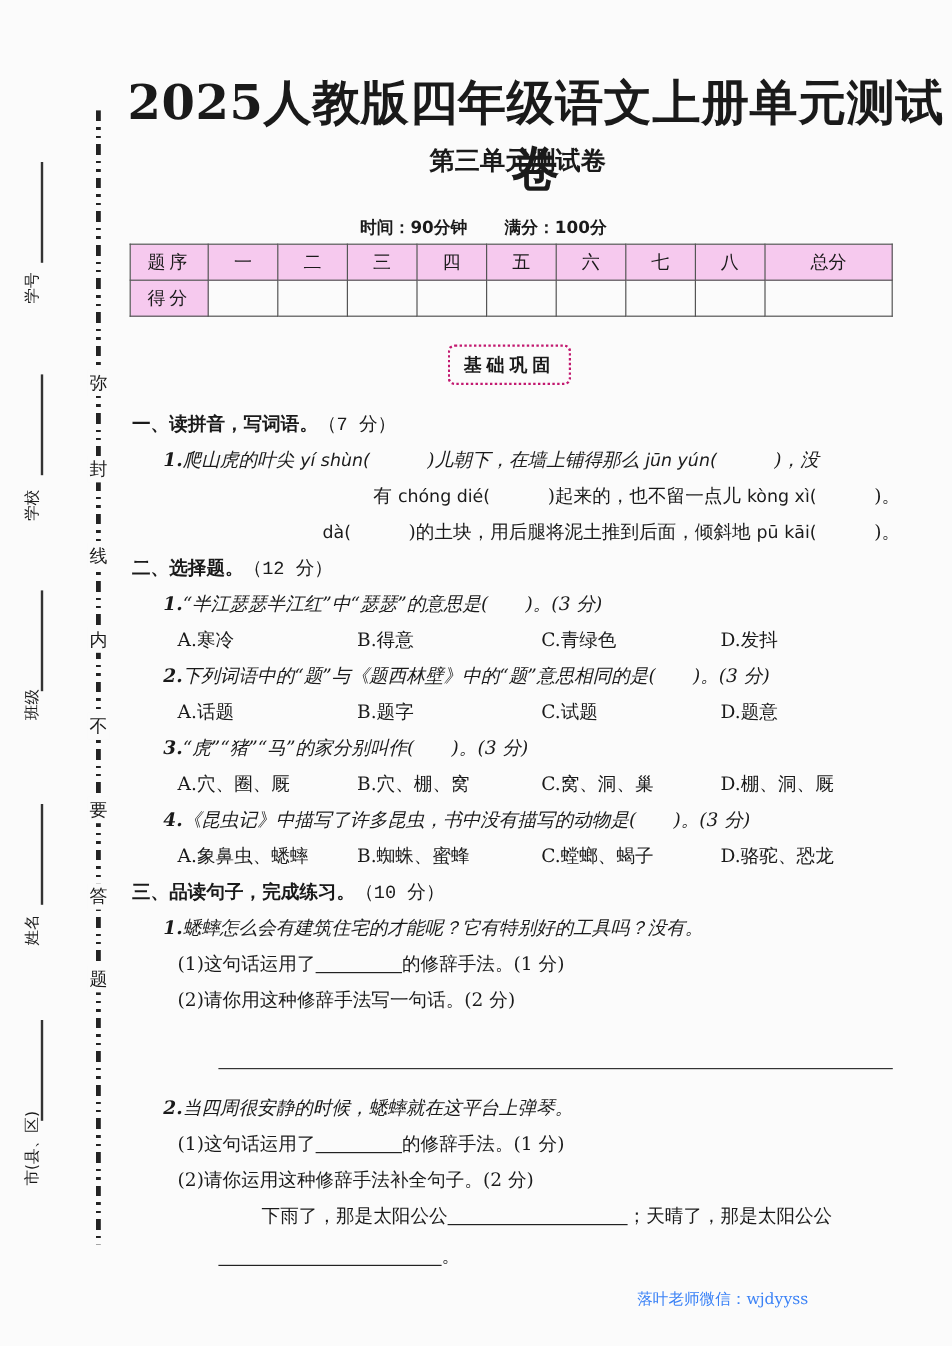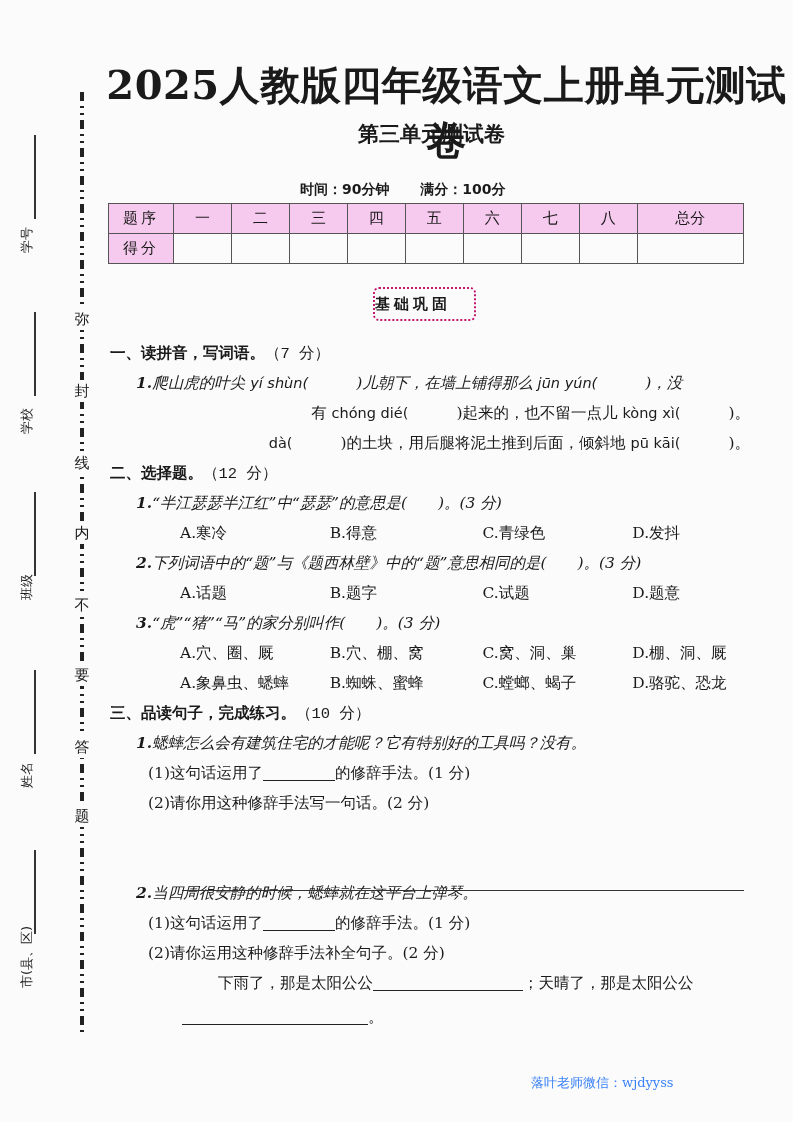--- a/index.html
+++ b/index.html
@@ -10,34 +10,34 @@
   .subtitle { position:absolute; left:0; width:793px; top:120px; text-align:center; padding-left:70px; box-sizing:border-box;
               font-size:21px; font-weight:bold; }
   .meta { position:absolute; top:181px; left:300px; font-size:14px; font-weight:bold; font-family:"DejaVu Sans", sans-serif; }
   .meta span { margin-right:26px; }
   table.score { position:absolute; left:108px; top:203px; width:636px; border-collapse:collapse;
                 font-family:"DejaVu Sans", sans-serif; font-size:15px; border:1.5px solid #333;padding-left:24px; }
   table.score td { border:1px solid #555; height:27px; text-align:center; }
   table.score tr.head td { background:#f6c9ee; }
   table.score td.rowlabel { background:#f6c9ee; width:62px; letter-spacing:3px; }
   .badge { position:absolute; left:373px; top:287px; width:103px; height:34px; border:2px dotted #c2186f;
-           border-radius:6px; box-sizing:border-box; text-align:left; line-height:30px; font-size:15px;
+           border-radius:6px; box-sizing:border-box; text-align:center; line-height:30px; font-size:15px;
            font-weight:bold; letter-spacing:4px; font-family:"DejaVu Serif", serif; }
   .content { position:absolute; left:110px; top:338px; width:640px; font-size:15.5px; }
   .sec { font-weight:bold; font-family:"DejaVu Sans", sans-serif; height:30px; line-height:30px; }
   .sec .pts { font-weight:normal; font-family:Liberation Mono, monospace; }
   .line { height:30px; line-height:30px; white-space:nowrap; }
   .q { padding-left:26px;font-style:italic; }
   .qc { padding-left:40px;text-align:right; }
   .sub { padding-left:38px; }
   .num { font-weight:bold; }
   .py { font-family:"DejaVu Sans", sans-serif; font-size:14.5px; }
   .blank { display:inline-block; width:48px; }
   .opts { display:flex; padding-left:38px; height:30px; line-height:30px; }
-  .opts span { width:152px;margin-left:32px; }
+  .opts span { width:152px; }
   .opts span:nth-child(2) { width:156px; }
   .uline { display:inline-block; border-bottom:1px solid #222; height:18px; vertical-align:-3px; }
   .answer-line { position:absolute; border-bottom:1.5px solid #333; }
   .footer { position:absolute; top:1074px; left:531px; font-size:13px; font-family:"DejaVu Serif", serif; color:#3b82f6; }
   
   .margin-line { position:absolute; left:80px; top:92px; height:945px; width:4px;
                  background: repeating-linear-gradient(to bottom, #222 0 9px, transparent 9px 14px, #222 14px 16px, transparent 16px 21px, #222 21px 23px, transparent 23px 28px); }
   .margin-char { position:absolute; left:73px; width:18px; background:#fbfbfb; font-size:15px; text-align:center;
                  font-family:"DejaVu Sans", sans-serif; line-height:18px; padding:2px 0; }
   .field { position:absolute; left:18px; width:20px; }
@@ -149,20 +149,21 @@
     <span>C.试题</span>
     <span>D.题意</span>
   </div>
   <div class="line q"><span class="num">3.</span><span>“虎”“猪”“马”的家分别叫作(　　)。(3 分)</span></div>
   <div class="opts">
     <span>A.穴、圈、厩</span>
     <span>B.穴、棚、窝</span>
     <span>C.窝、洞、巢</span>
     <span>D.棚、洞、厩</span>
   </div>
+  <div class="line q"><span class="num">4.</span><span>《昆虫记》中描写了许多昆虫，书中没有描写的动物是(　　)。(3 分)</span></div>
   <div class="opts">
     <span>A.象鼻虫、蟋蟀</span>
     <span>B.蜘蛛、蜜蜂</span>
     <span>C.螳螂、蝎子</span>
     <span>D.骆驼、恐龙</span>
   </div>
 
   <div class="sec">
     <span>三、品读句子，完成练习。</span><span class="pts">（10 分）</span>
   </div>

